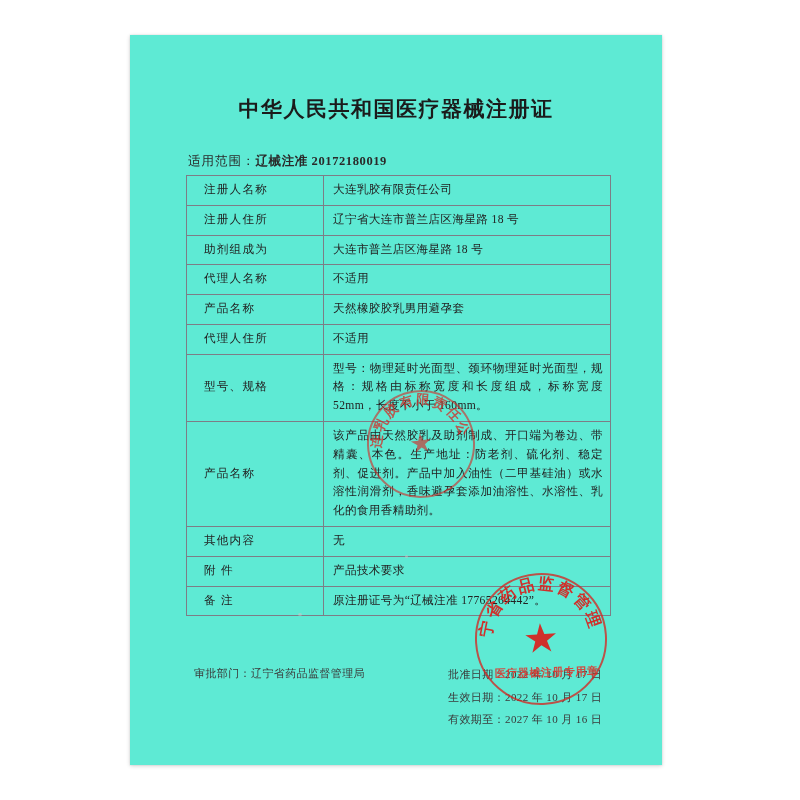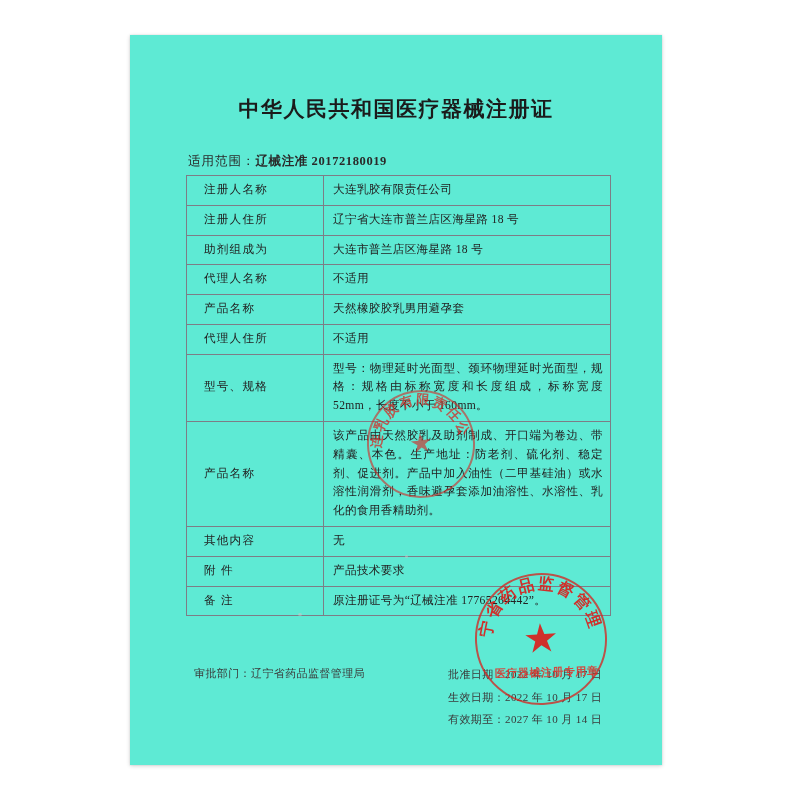--- a/index.html
+++ b/index.html
@@ -236,21 +236,21 @@
           <td class="v">原注册证号为“辽械注准 17765264442”。</td>
         </tr>
       </tbody>
     </table>
 
     <div id="footer-left">审批部门：辽宁省药品监督管理局</div>
 
     <div id="footer-right">
       <div>批准日期：2022 年 10 月 17 日</div>
       <div>生效日期：2022 年 10 月 17 日</div>
-      <div>有效期至：2027 年 10 月 14 日</div>
+      <div>有效期至：2027 年 10 月 16 日</div>
     </div>
 
     <div class="speck" style="left:168px; top:578px; width:4px; height:3px;"></div>
     <div class="speck" style="left:275px; top:520px; width:3px; height:3px;"></div>
 
     <div class="seal" id="seal-company">
       <div class="seal-circle"></div>
       <svg width="108" height="108" viewBox="0 0 108 108">
         <defs>
           <path id="arc-company" d="M 14,54 A 40,40 0 0 1 94,54" fill="none"></path>

